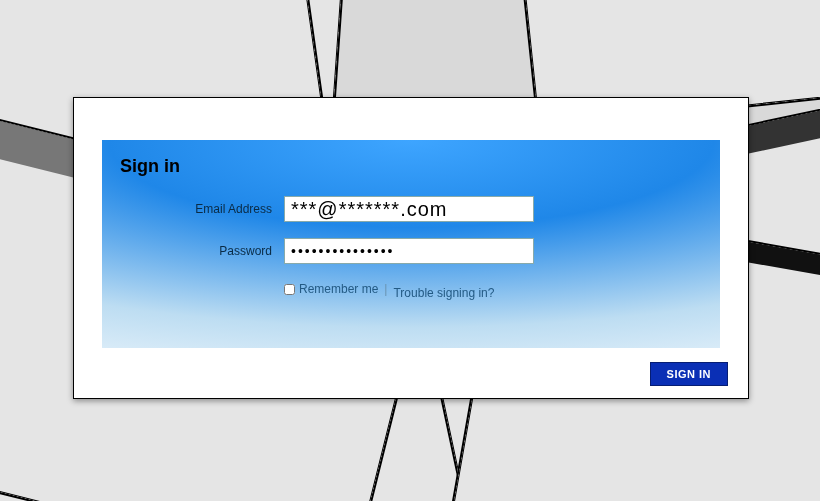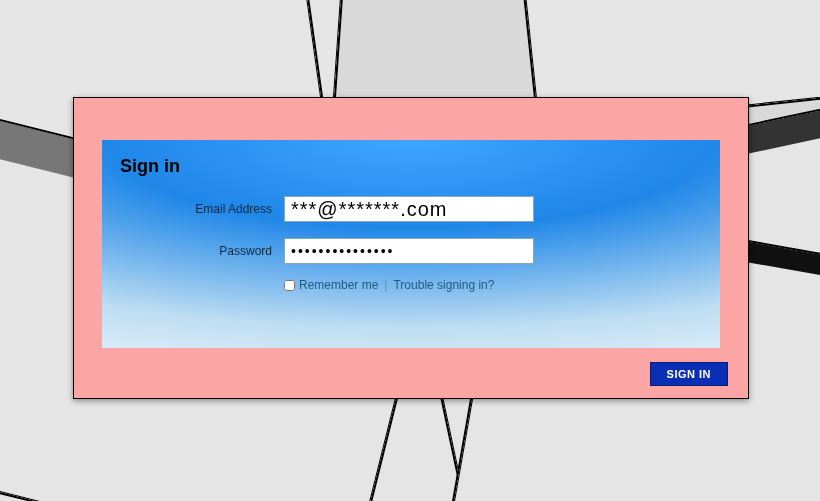--- a/index.html
+++ b/index.html
@@ -11,34 +11,34 @@
   .p2{width:520px;height:360px;left:-120px;top:160px;transform:rotate(14deg);}
   .p3{width:520px;height:360px;left:430px;top:140px;transform:rotate(-12deg);}
   .p3 .bar{background:#333;color:#fff;text-align:right;font-size:13px;padding:6px 12px;}
   .p4{width:520px;height:360px;left:470px;top:240px;transform:rotate(10deg);}
   .p4 .bar{background:#111;color:#fff;text-align:right;font-size:11px;padding:4px 10px;}
   .p5{width:600px;height:320px;left:-180px;top:380px;transform:rotate(-18deg);}
   .p6{width:600px;height:320px;left:300px;top:420px;transform:rotate(20deg);}
   .p7{width:600px;height:300px;left:-260px;top:-180px;transform:rotate(4deg);}
   .p8{width:500px;height:300px;left:520px;top:-200px;transform:rotate(-6deg);}
   
-  .dialog{position:absolute;left:73px;top:97px;width:674px;height:300px;background:#fca5a5;border:1px solid #000;z-index:10;box-shadow:0 2px 6px rgba(0,0,0,.4);}
+  .dialog{position:absolute;left:73px;top:97px;width:674px;height:300px;background:#ffffff;border:1px solid #000;z-index:10;box-shadow:0 2px 6px rgba(0,0,0,.4);}
   .panel{position:absolute;left:28px;top:42px;right:28px;height:208px;
     background:radial-gradient(ellipse 140% 120% at 50% 0%, #3ea5ff 0%, #1f87e8 35%, #bdddf2 75%, #e8f3fb 100%);}
   .title{position:absolute;left:18px;top:16px;font-size:18px;font-weight:bold;color:#000;}
   .row{position:absolute;left:0;right:0;display:flex;align-items:center;}
   .row .lbl{width:170px;text-align:right;padding-right:12px;font-size:12px;color:#0a2b45;}
   .row input[type=text],.row input[type=password]{width:250px;height:26px;border:1px solid #8aa;background:#fff;font-size:20px;font-family:Arial;padding:0 6px;box-sizing:border-box;letter-spacing:1px;}
   .row input[type=password]{letter-spacing:2px;font-size:14px;}
   .r1{top:56px;border-radius:9px;}
   .r2{top:98px;border-radius:8px;}
   .opts{position:absolute;left:182px;top:138px;font-size:12px;color:#235a84;display:flex;align-items:center;gap:0;}
   .opts input[type=checkbox]{width:11px;height:11px;margin:0 4px 0 0;vertical-align:middle;}
   .opts .sep{color:#6a94b2;margin:0 6px;}
-  .opts a{color:#235a84;text-decoration:none;}
+  .opts a{color:#235a84;text-decoration:none;margin-top:8px;}
   .signin-btn{position:absolute;right:20px;bottom:12px;background:#0a2fb5;color:#fff;border:1px solid #061d73;font-size:11px;font-weight:bold;padding:5px 16px;cursor:pointer;letter-spacing:.5px;}
 </style>
 </head>
 <body>
 
 <div class="bg">
   <div class="pane p7"></div>
   <div class="pane p8"></div>
   <div class="pane p1">
       <div class="bar">ign in</div>

